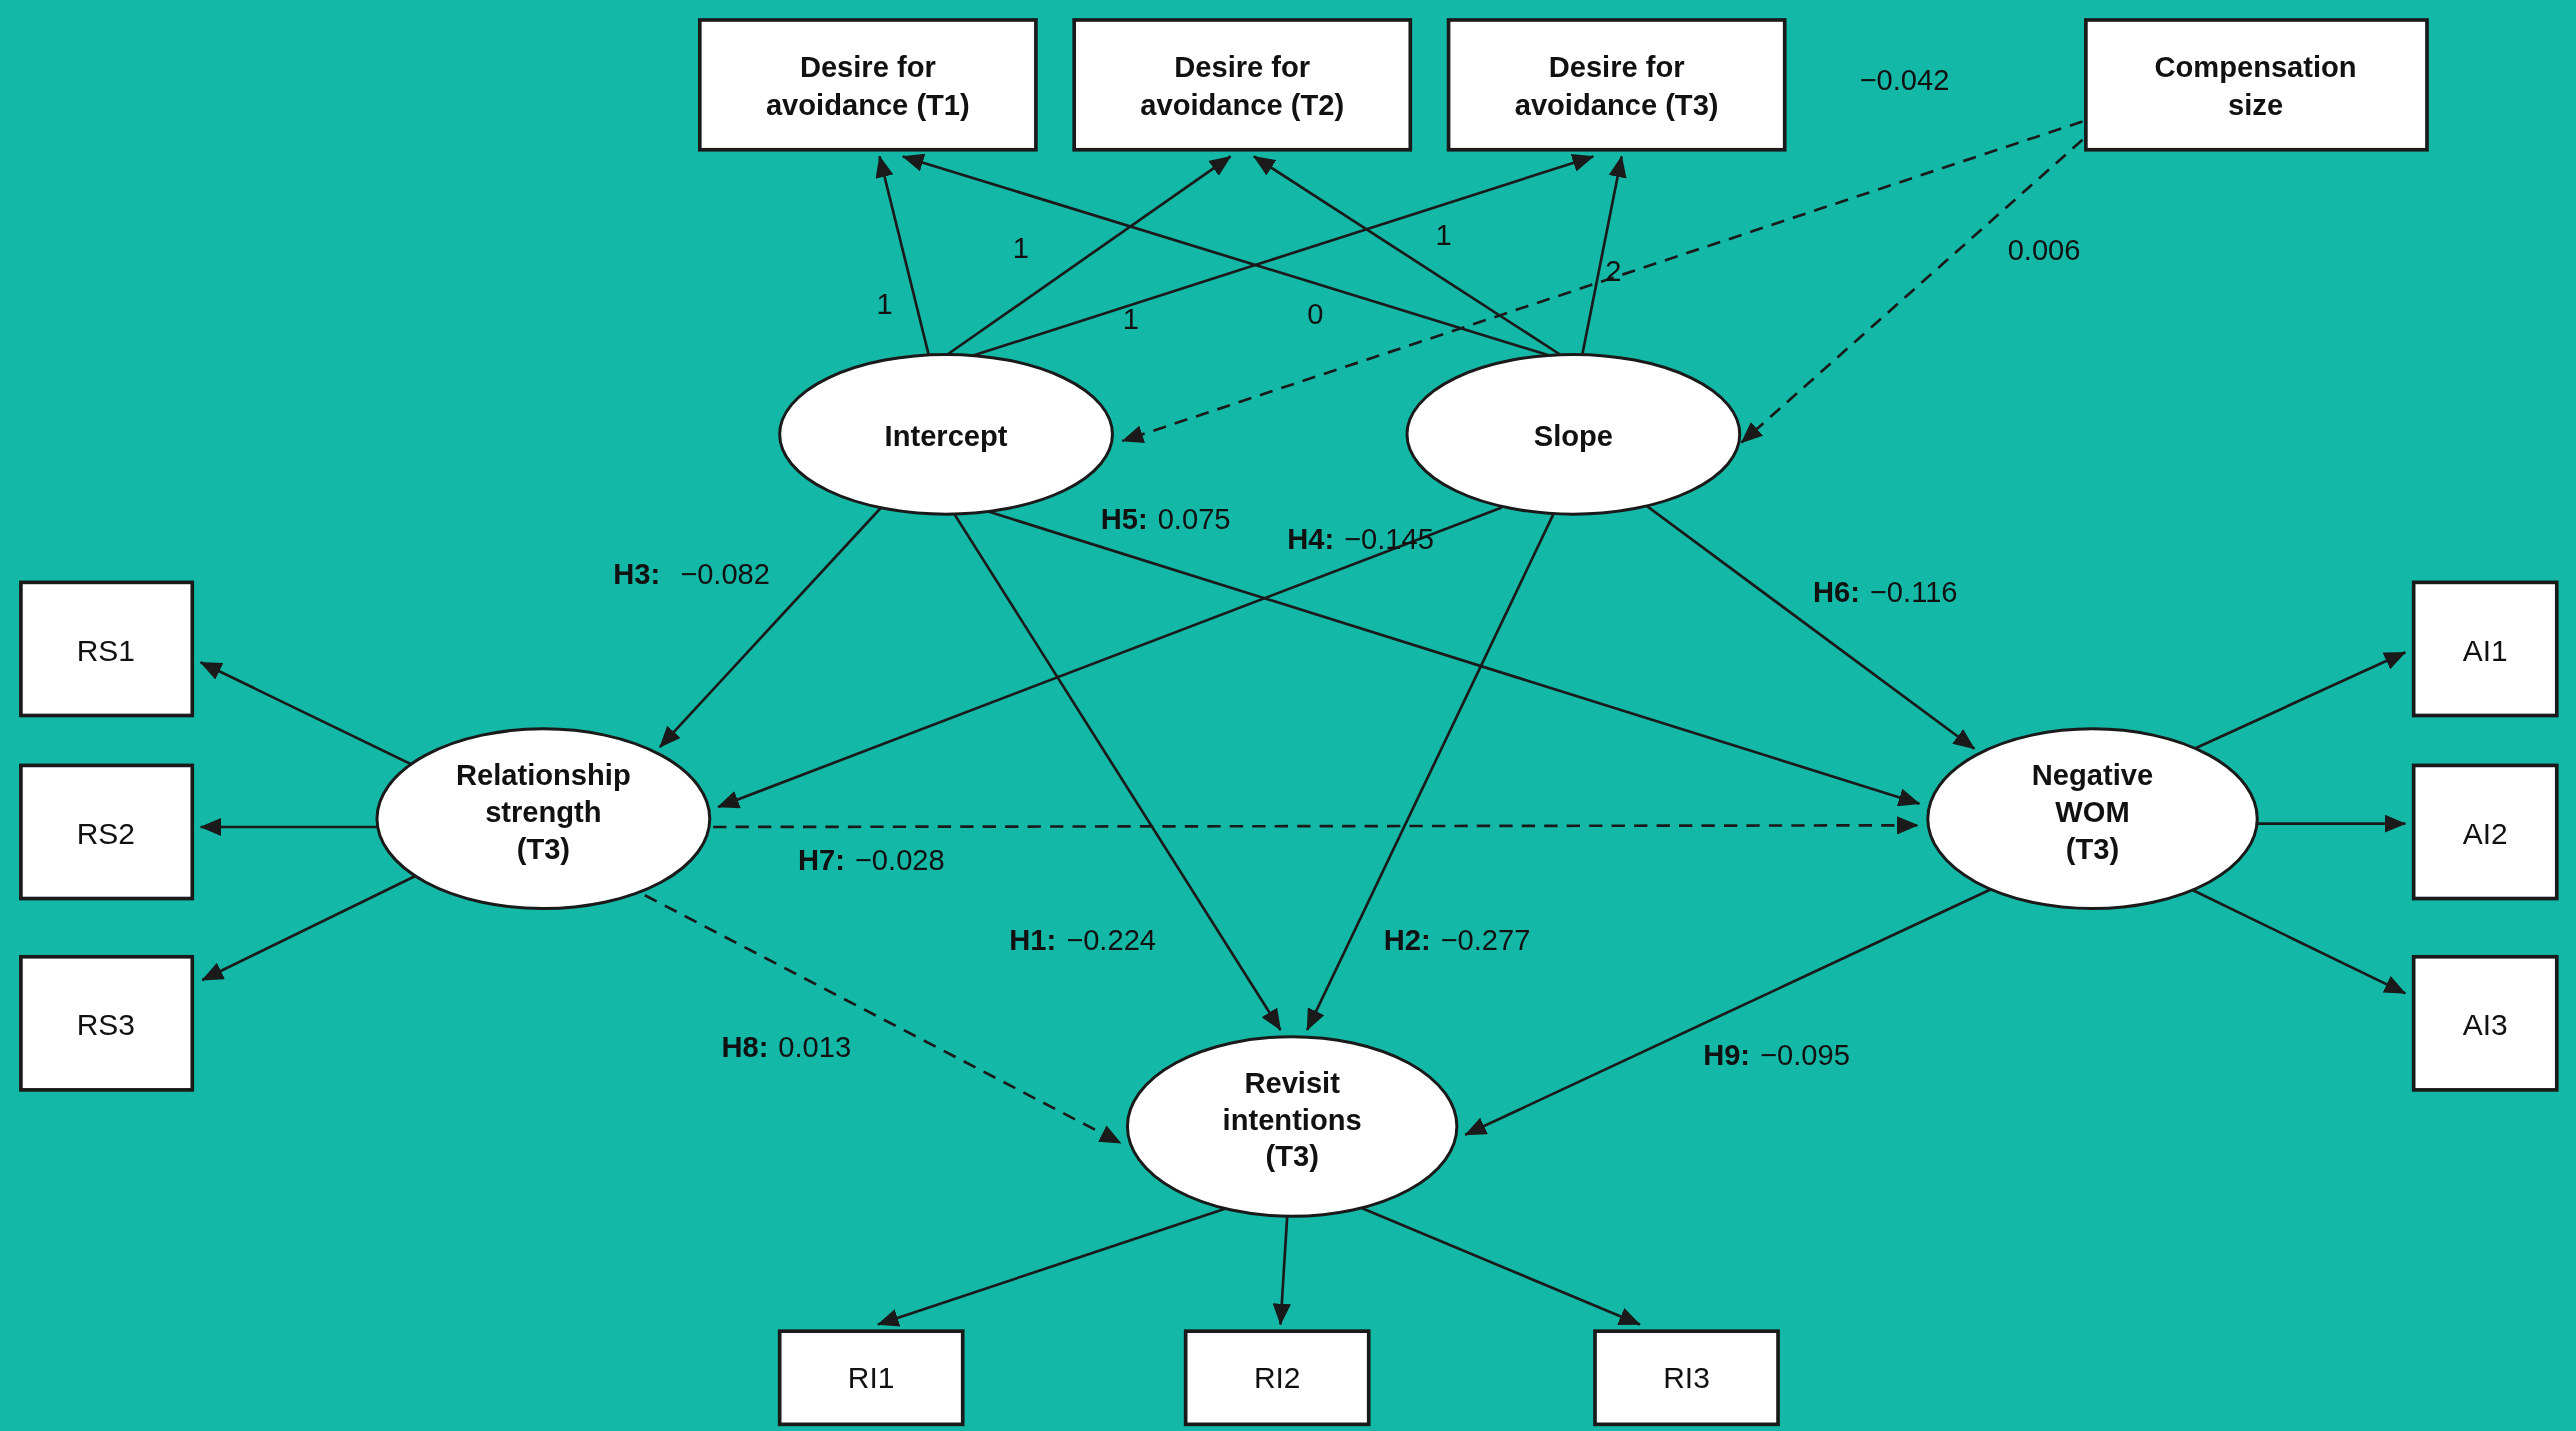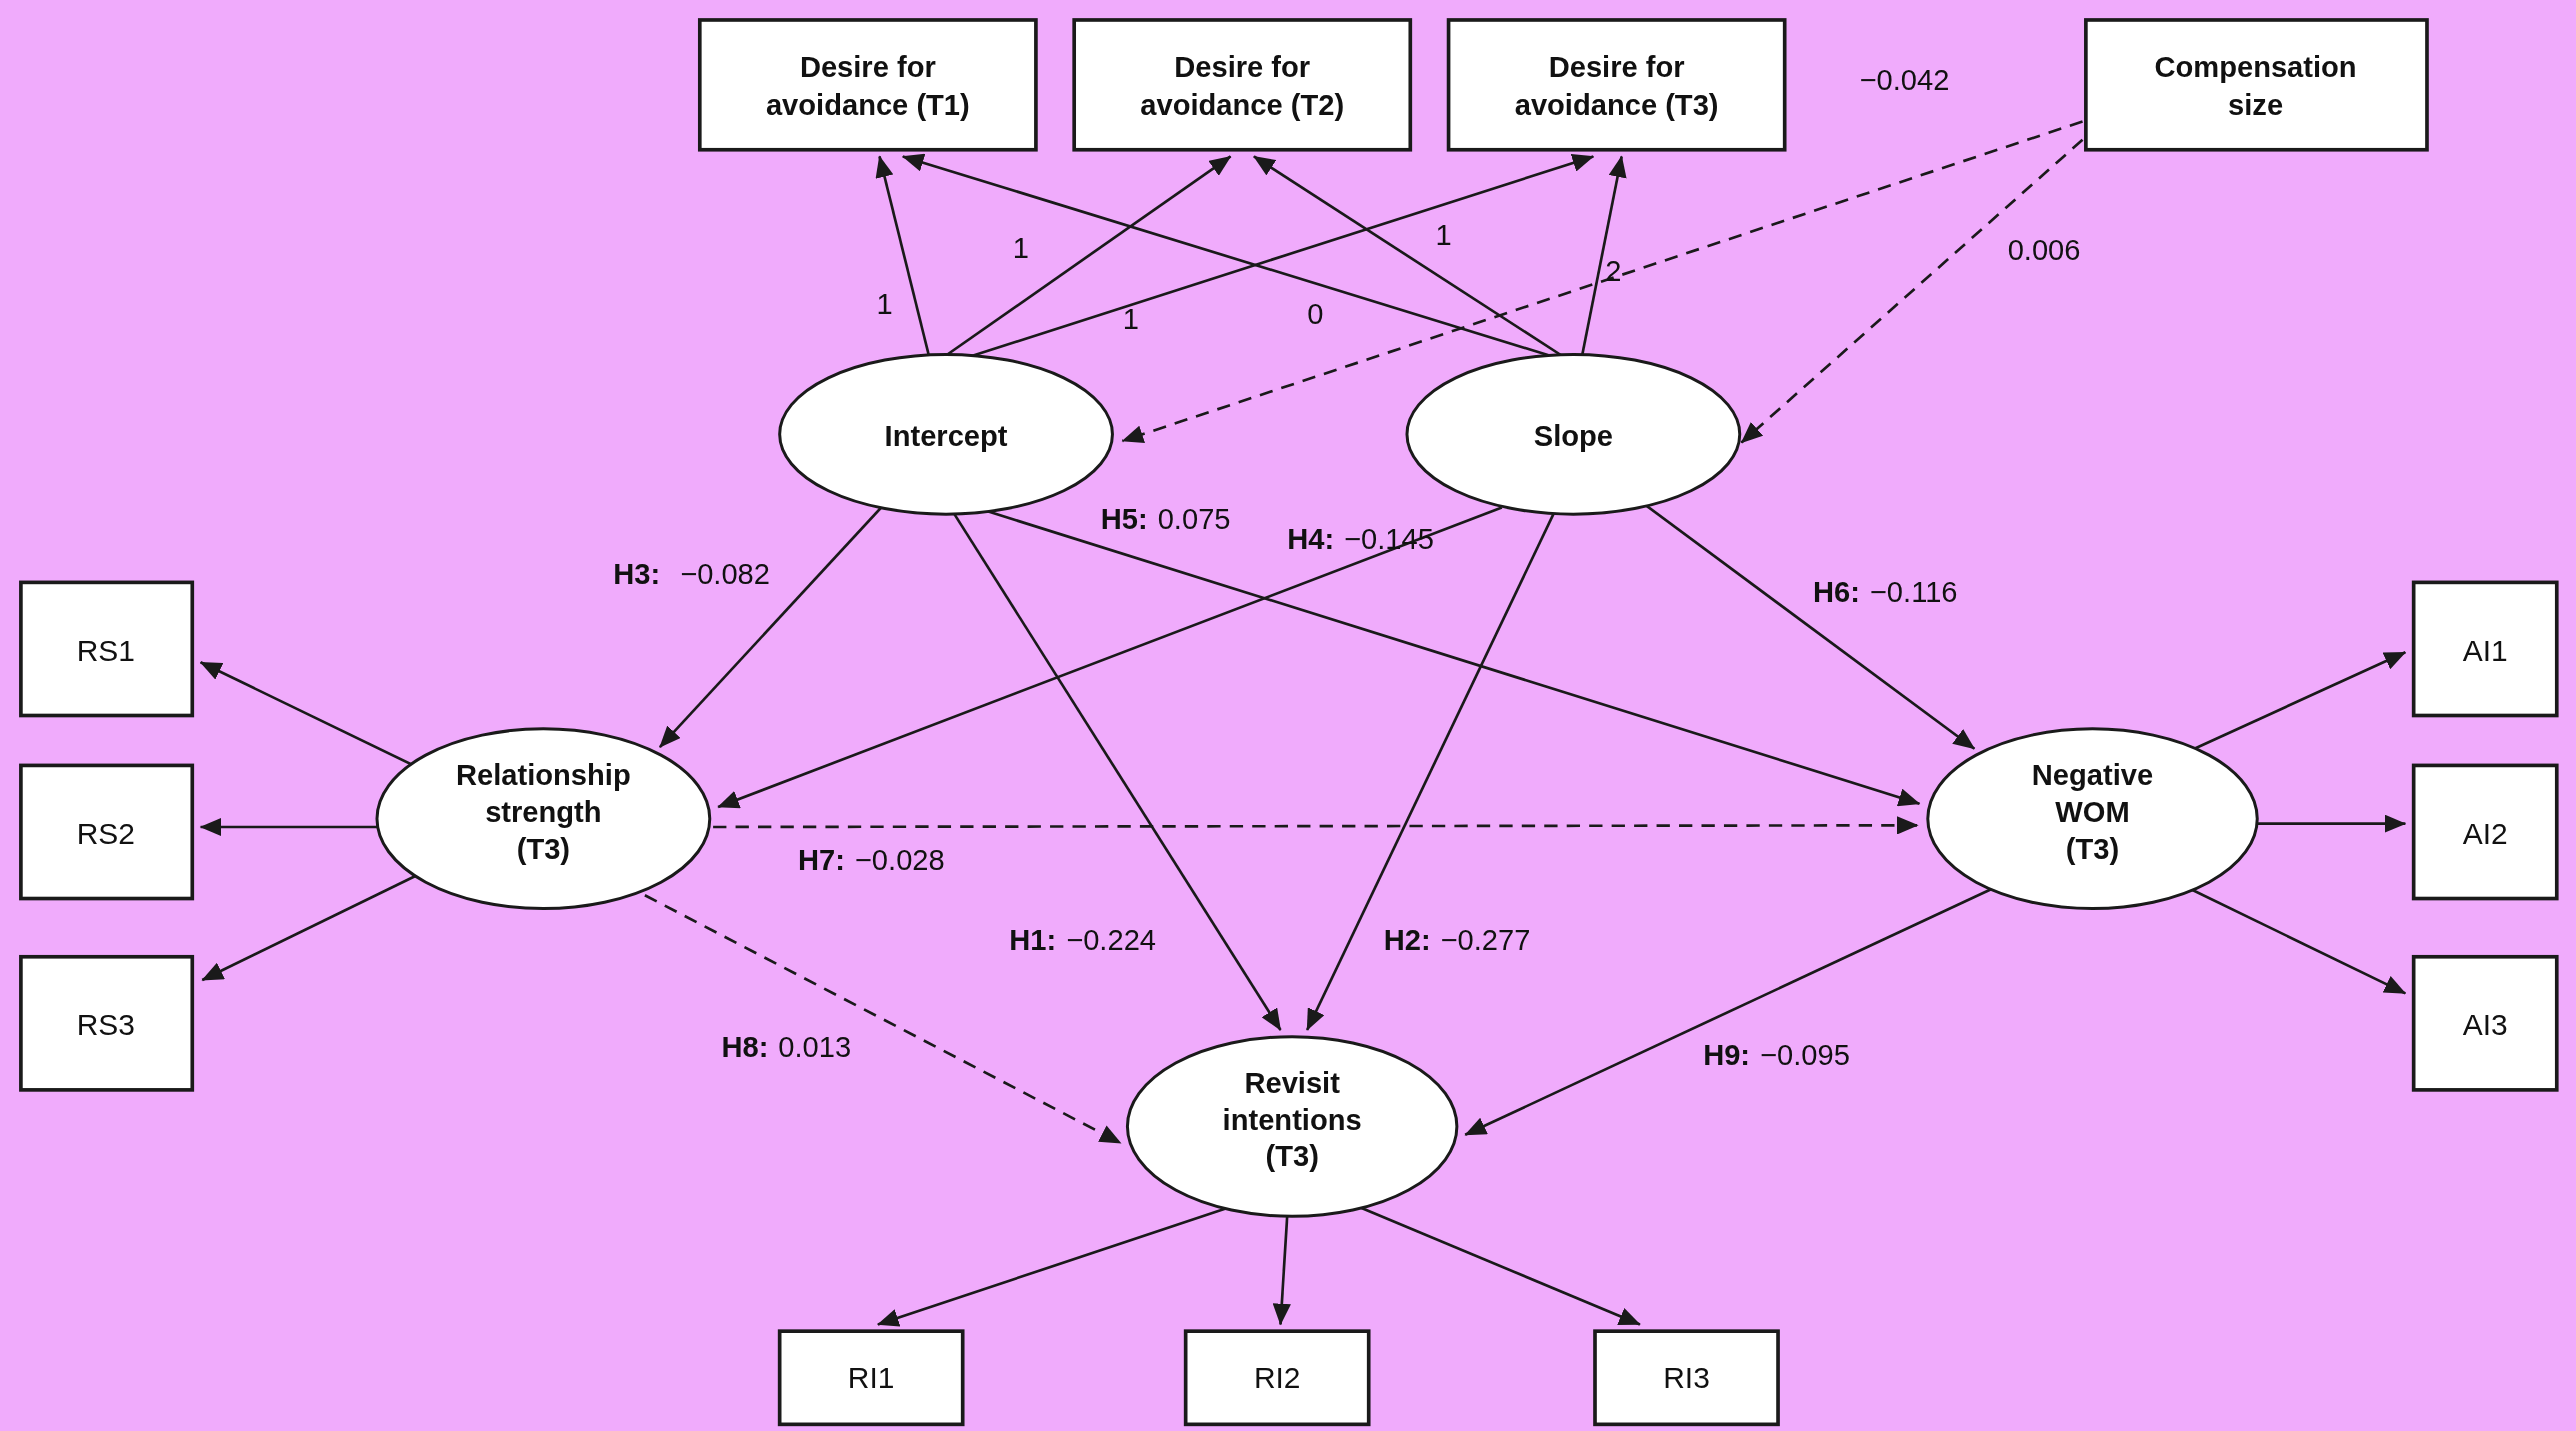--- a/index.html
+++ b/index.html
@@ -6,21 +6,21 @@
     margin: 0;
     padding: 0;
     background: #ffffff;
   }
   .stage {
     width: 100vw;
     height: 100vh;
     display: flex;
     align-items: center;
     justify-content: center;
-    background: #f0abfc;
+    background: #14b8a6;
   }
   svg {
     display: block;
     width: 100%;
     height: 100%;
   }
   .shape {
     fill: #ffffff;
     stroke: #1a1a1a;
   }

